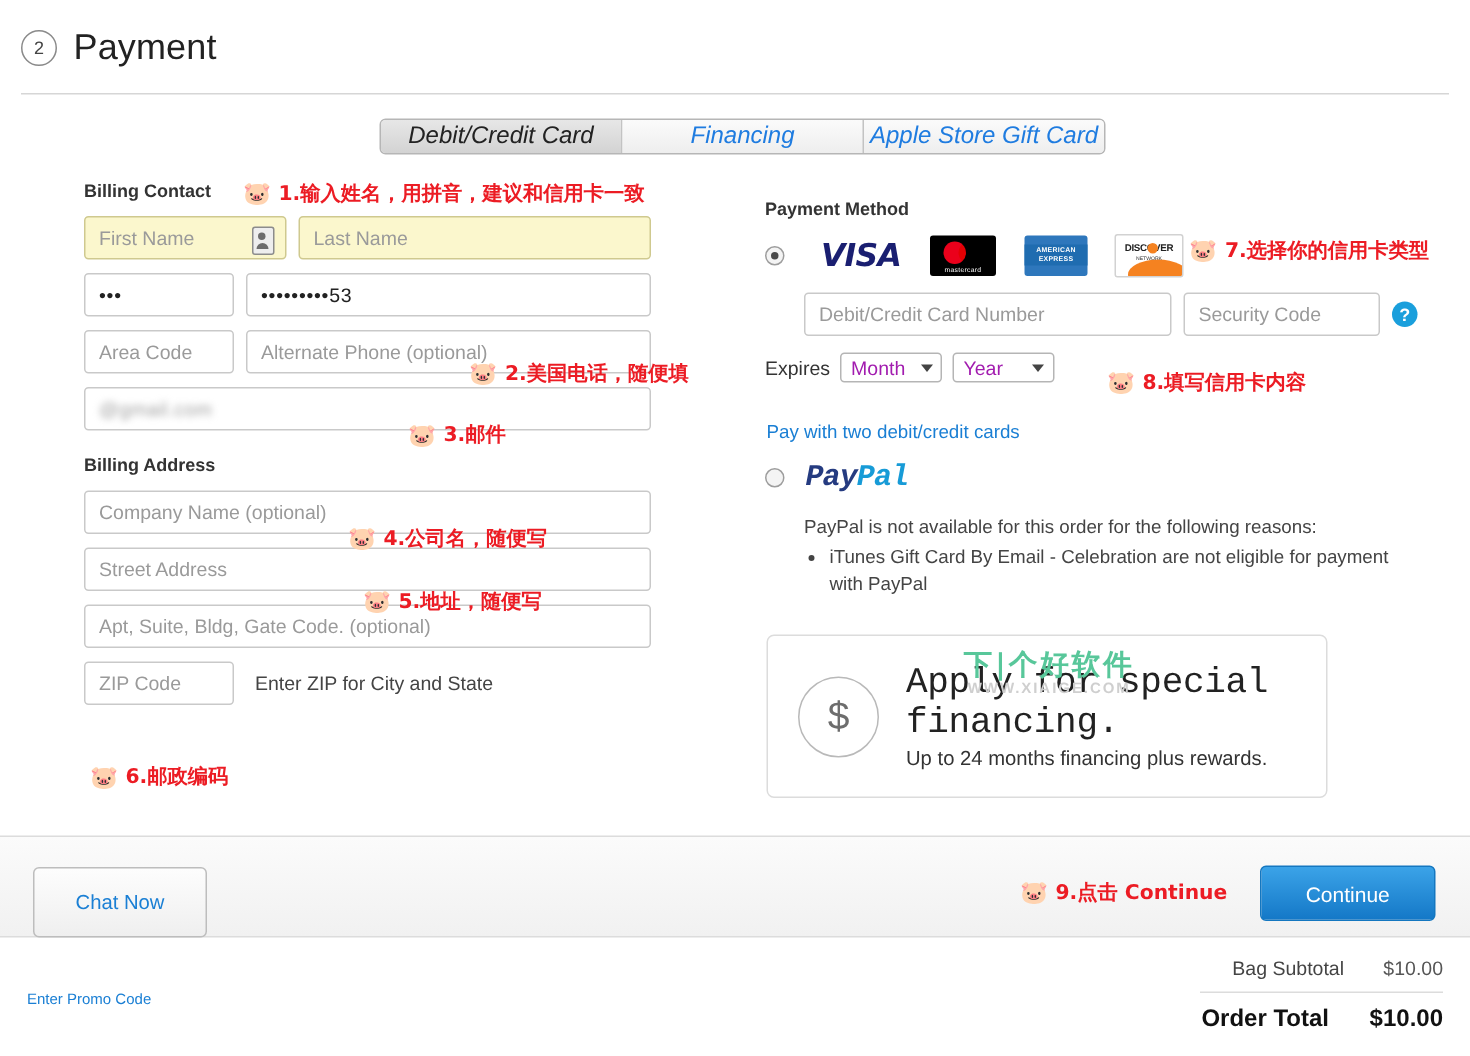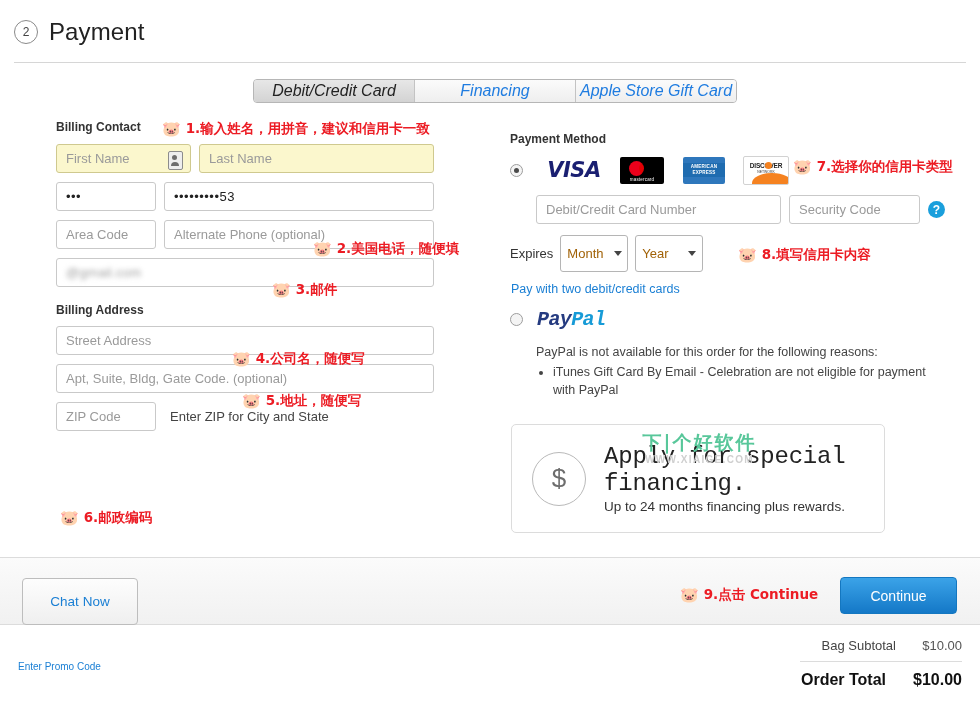--- a/index.html
+++ b/index.html
@@ -100,22 +100,22 @@
           border-radius:50%;background:#f58220;text-decoration:none;}
   .disc em{position:absolute;top:13px;left:0;right:0;text-align:center;font-size:3.4px;
            font-style:normal;color:#333;}
 
   .help-icon{
     width:17px;height:17px;border-radius:50%;background:#1a9fdc;color:#fff;
     font-size:12px;font-weight:bold;display:flex;align-items:center;
     justify-content:center;flex:none;
   }
   .sel{
-    border:1px solid #b5b5b5;border-radius:3px;background:#fff;height:37px;
-    display:flex;align-items:center;padding:0 6px;font-size:13px;color:#a16207;
+    border:1px solid #b5b5b5;border-radius:3px;background:#fff;height:20px;
+    display:flex;align-items:center;padding:0 6px;font-size:13px;color:#a21caf;
     box-sizing:border-box;gap:10px;
   }
   .sel .cap{flex:1;}
   .caret{width:0;height:0;border-left:4px solid transparent;border-right:4px solid transparent;
          border-top:5px solid #444;}
   .blue-link{color:#1a7fd4;font-size:12.5px;cursor:pointer;}
   .paypal{font-family:Liberation Mono, monospace;font-style:italic;font-weight:bold;font-size:20px;letter-spacing:-.6px;}
   .pp-a{color:#253b80;}
   .pp-b{color:#179bd7;}
   .pp-note{font-size:12.5px;color:#444;line-height:1.45;}
@@ -216,20 +216,23 @@
       <span>Alternate Phone (optional)</span>
     </div>
   </div>
 
   <div class="fld blurred" style="width:378px;margin-top:9px;">
     <span class="val">@gmail.com</span>
   </div>
 
   <div class="sec-label" style="margin-top:16px;">Billing Address</div>
 
+  <div class="fld" style="width:378px;margin-top:10px;">
+    <span>Company Name (optional)</span>
+  </div>
   <div class="fld" style="width:378px;margin-top:9px;">
     <span>Street Address</span>
   </div>
   <div class="fld" style="width:378px;margin-top:9px;">
     <span>Apt, Suite, Bldg, Gate Code. (optional)</span>
   </div>
 
   <div style="display:flex;align-items:center;gap:14px;margin-top:9px;">
     <div class="fld" style="width:100px;">
       <span>ZIP Code</span>
@@ -284,21 +287,21 @@
     <span class="sel" style="width:68px;">
       <span class="cap">Month</span>
       <span class="caret"></span>
     </span>
     <span class="sel" style="width:68px;">
       <span class="cap">Year</span>
       <span class="caret"></span>
     </span>
   </div>
 
-  <div class="blue-link" style="margin-top:10px;margin-left:1px;">Pay with two debit/credit cards</div>
+  <div class="blue-link" style="margin-top:26px;margin-left:1px;">Pay with two debit/credit cards</div>
 
   <div style="display:flex;align-items:center;gap:14px;margin-top:12px;">
     <span class="radio"></span>
     <span class="paypal">
       <span class="pp-a">Pay</span><span class="pp-b">Pal</span>
     </span>
   </div>
 
   <div class="pp-note" style="margin-top:12px;margin-left:26px;width:400px;">
     <div>PayPal is not available for this order for the following reasons:</div>

